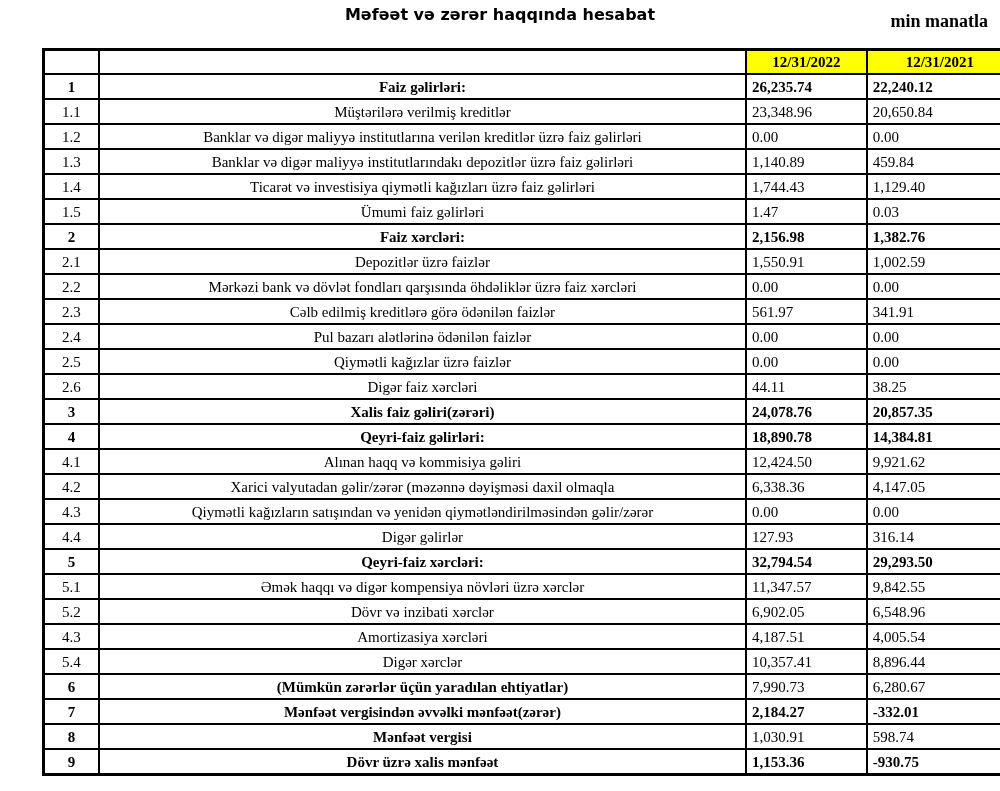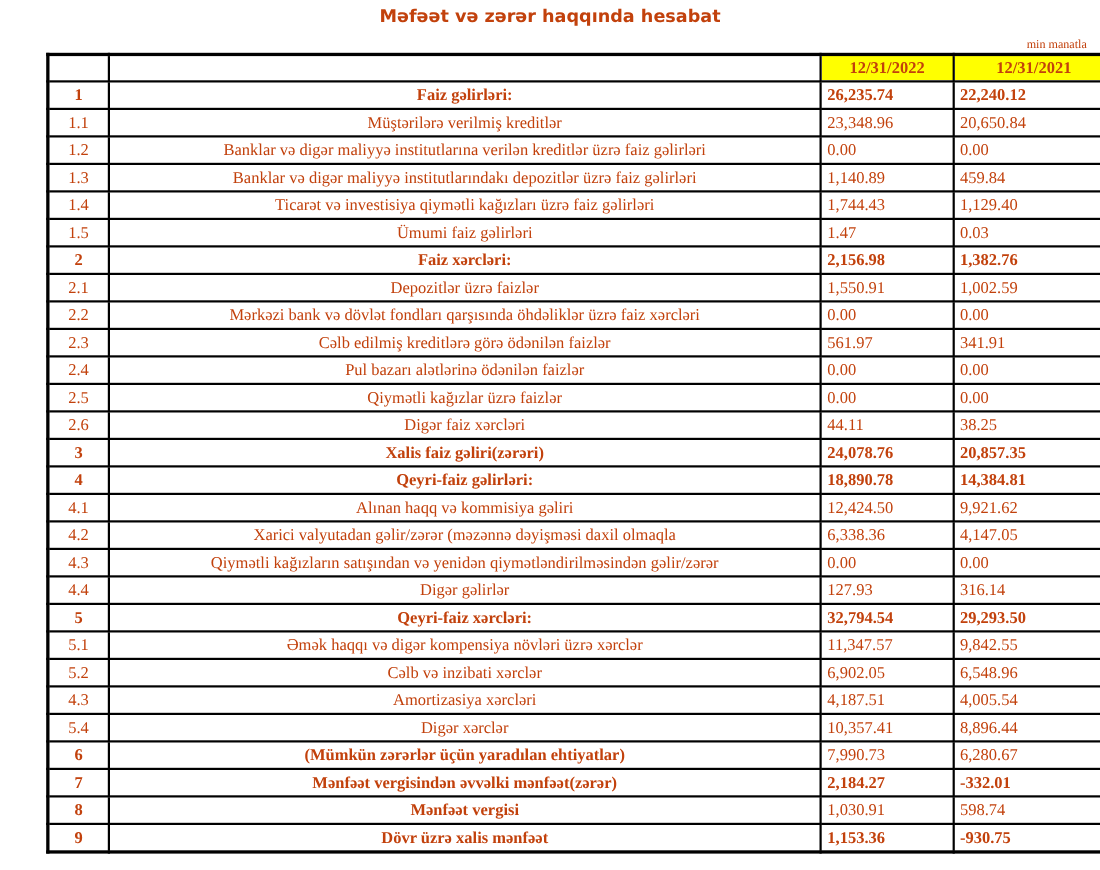--- a/index.html
+++ b/index.html
@@ -6,41 +6,41 @@
     margin: 0;
     padding: 0;
     background: #ffffff;
   }
   .page {
     position: relative;
     width: 1000px;
     height: 791px;
     background: #ffffff;
     font-family: "Liberation Serif", "DejaVu Serif", serif;
-    color: #c2410c;
+    color: #000000;
     overflow: hidden;
   }
   .doc-title {
     position: absolute;
     top: 5px;
     left: 0;
     width: 100%;
     text-align: center;
     font-family: "DejaVu Sans", "Liberation Sans", sans-serif;
     font-weight: bold;
     font-size: 16px;
     letter-spacing: 0px;
   }
   .unit-note {
     position: absolute;
-    top: 35px;
+    top: 11px;
     right: 12px;
     font-family: "Liberation Serif", "DejaVu Serif", serif;
-    font-weight: normal;
-    font-size: 11px;
+    font-weight: bold;
+    font-size: 18px;
   }
   table.pl-table {
     position: absolute;
     top: 48px;
     left: 15px;
     width: 973px;
     border-collapse: collapse;
     table-layout: fixed;
     border: 3px solid #000000;
     font-family: "Liberation Serif", "DejaVu Serif", serif;
@@ -229,21 +229,21 @@
           <td class="cell-value">29,293.50</td>
         </tr>
         <tr class="">
           <td class="cell-no">5.1</td>
           <td class="cell-label">Əmək haqqı və digər kompensiya növləri üzrə xərclər</td>
           <td class="cell-value">11,347.57</td>
           <td class="cell-value">9,842.55</td>
         </tr>
         <tr class="">
           <td class="cell-no">5.2</td>
-          <td class="cell-label">Cəlb və inzibati xərclər</td>
+          <td class="cell-label">Dövr və inzibati xərclər</td>
           <td class="cell-value">6,902.05</td>
           <td class="cell-value">6,548.96</td>
         </tr>
         <tr class="">
           <td class="cell-no">4.3</td>
           <td class="cell-label">Amortizasiya xərcləri</td>
           <td class="cell-value">4,187.51</td>
           <td class="cell-value">4,005.54</td>
         </tr>
         <tr class="">

